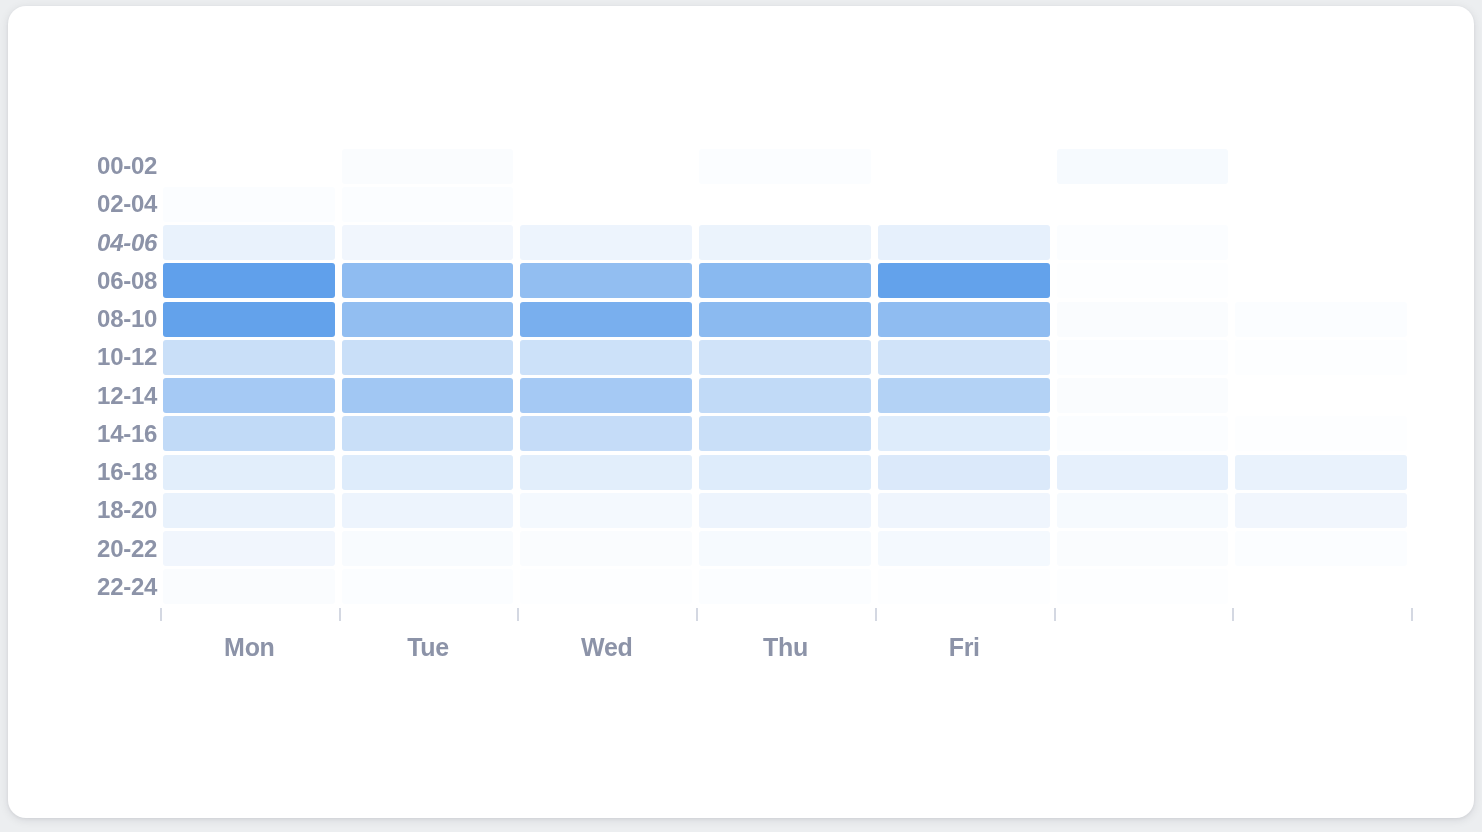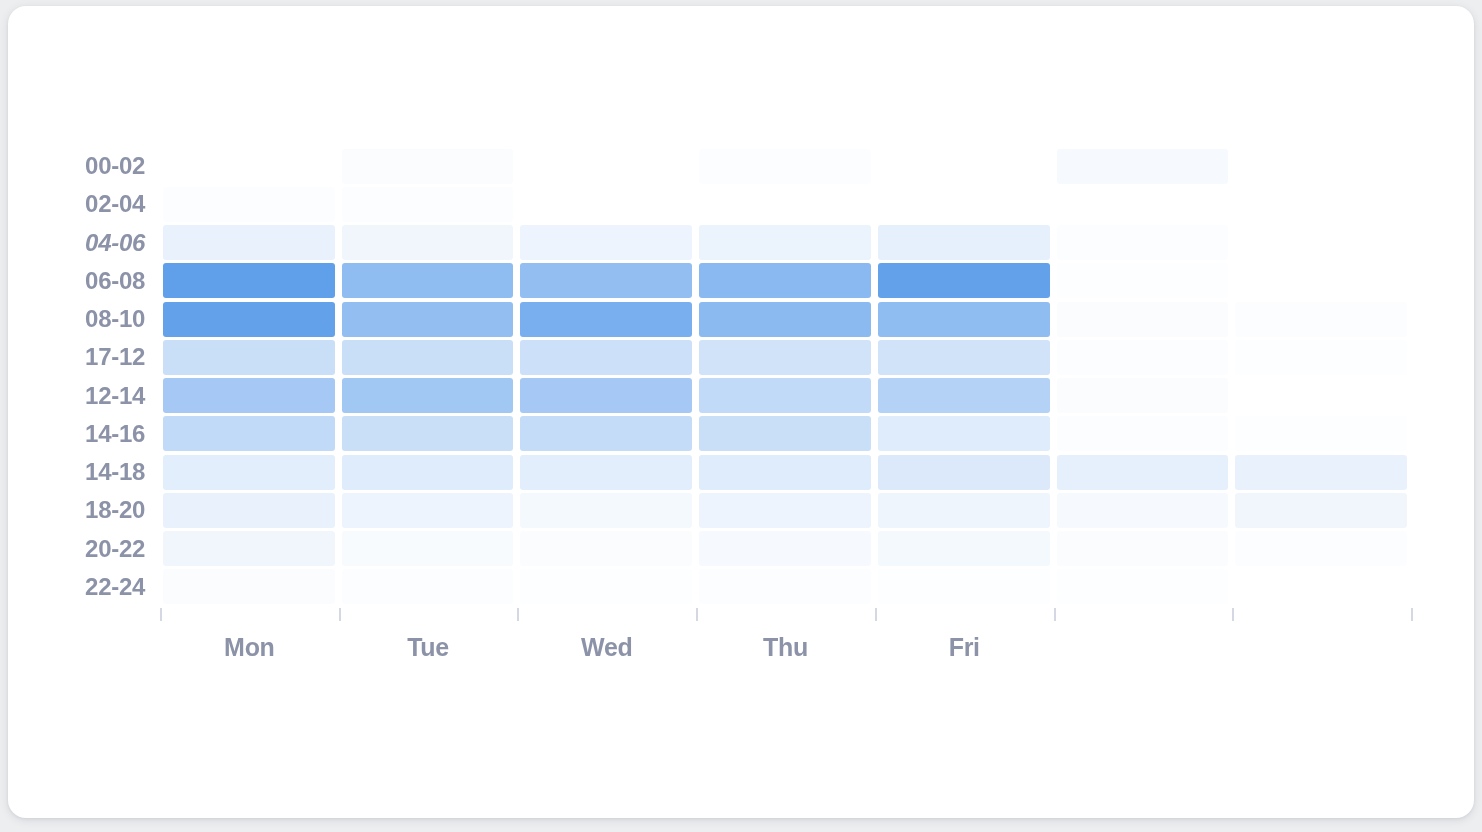--- a/index.html
+++ b/index.html
@@ -68,21 +68,21 @@
   .chart {
     position: absolute;
     left: 0;
     top: 104px;
     width: 100%;
     height: 600px;
   }
 
   .ylabels {
     position: absolute;
-    left: 4px;
+    left: 16px;
     top: 37px;
     width: 133px;
     height: 459px;
   }
   .ylabel {
     position: absolute;
     right: 0;
     height: 38.25px;
     line-height: 38.25px;
     font-size: 24px;
@@ -152,24 +152,24 @@
 <div class="card">
 
 
   <div class="chart">
     <div class="ylabels" id="ylabels">
         <div class="ylabel" style="top: 0px;">00-02</div>
         <div class="ylabel" style="top: 38.25px;">02-04</div>
         <div class="ylabel" style="top: 76.5px; font-style: italic;">04-06</div>
         <div class="ylabel" style="top: 114.75px;">06-08</div>
         <div class="ylabel" style="top: 153px;">08-10</div>
-        <div class="ylabel" style="top: 191.25px;">17-12</div>
+        <div class="ylabel" style="top: 191.25px;">10-12</div>
         <div class="ylabel" style="top: 229.5px;">12-14</div>
         <div class="ylabel" style="top: 267.75px;">14-16</div>
-        <div class="ylabel" style="top: 306px;">14-18</div>
+        <div class="ylabel" style="top: 306px;">16-18</div>
         <div class="ylabel" style="top: 344.25px;">18-20</div>
         <div class="ylabel" style="top: 382.5px;">20-22</div>
         <div class="ylabel" style="top: 420.75px;">22-24</div>
       </div>
     <div class="grid" id="grid">
         <div class="grid-col" style="left: 0px; width: 178.714px;">
           <div class="cell" title="Mon 00-02: 0" style="top: 1.5px; background: rgb(255, 255, 255);"></div>
           <div class="cell" title="Mon 02-04: 2" style="top: 39.75px; background: rgb(251, 253, 255);"></div>
           <div class="cell" title="Mon 04-06: 12" style="top: 78px; background: rgb(233, 242, 252);"></div>
           <div class="cell" title="Mon 06-08: 88" style="top: 116.25px; background: rgb(96, 160, 235);"></div>

